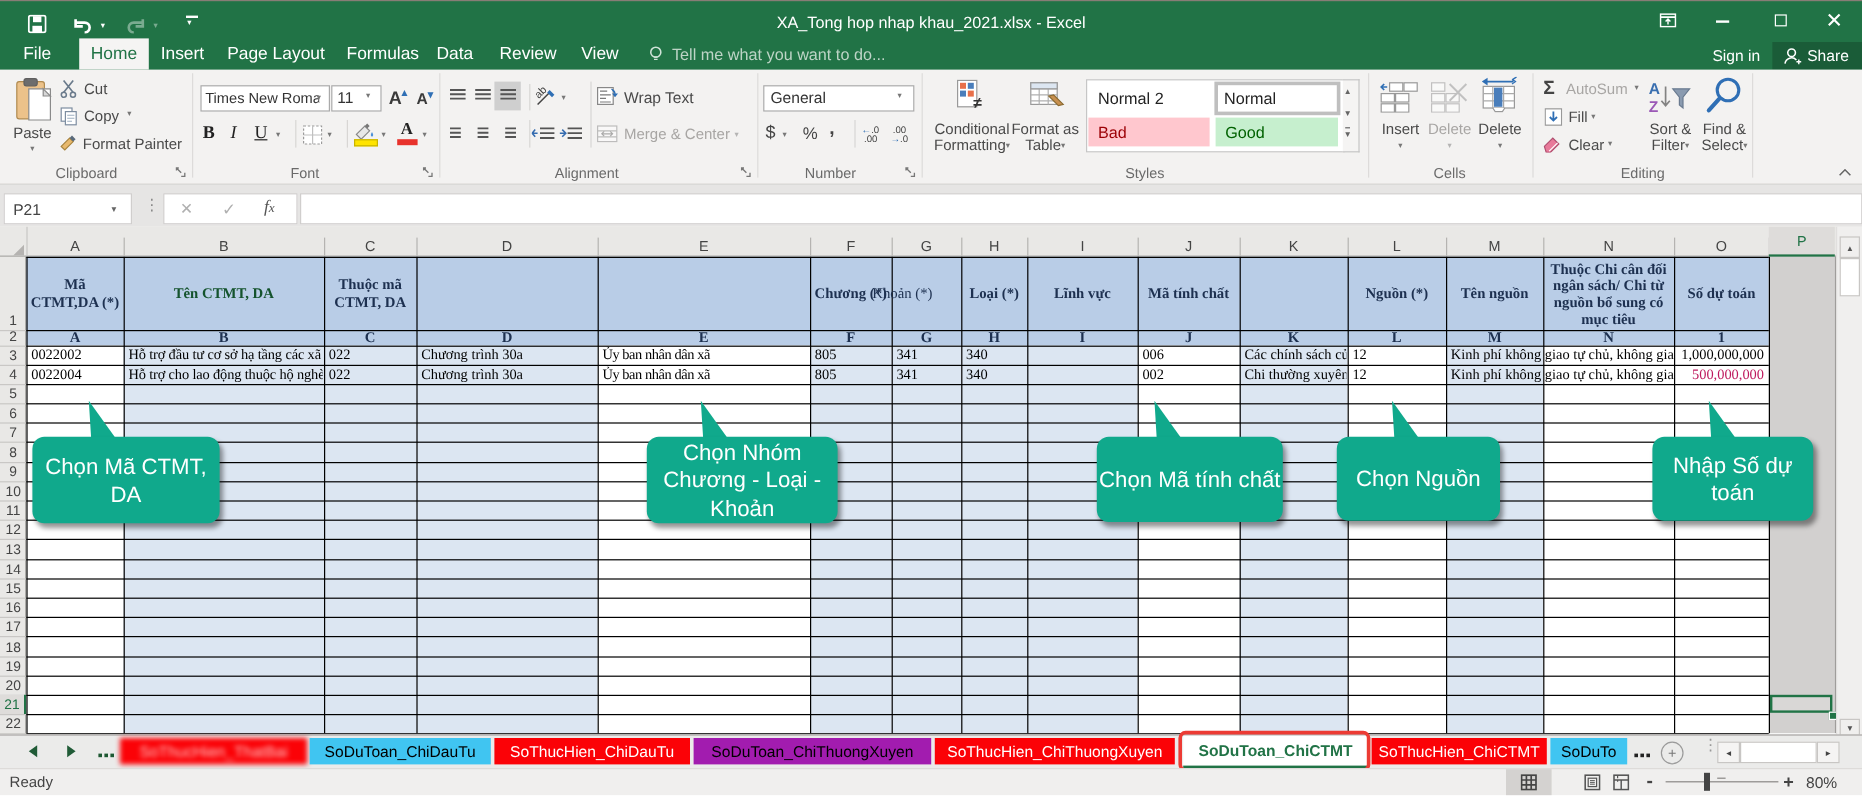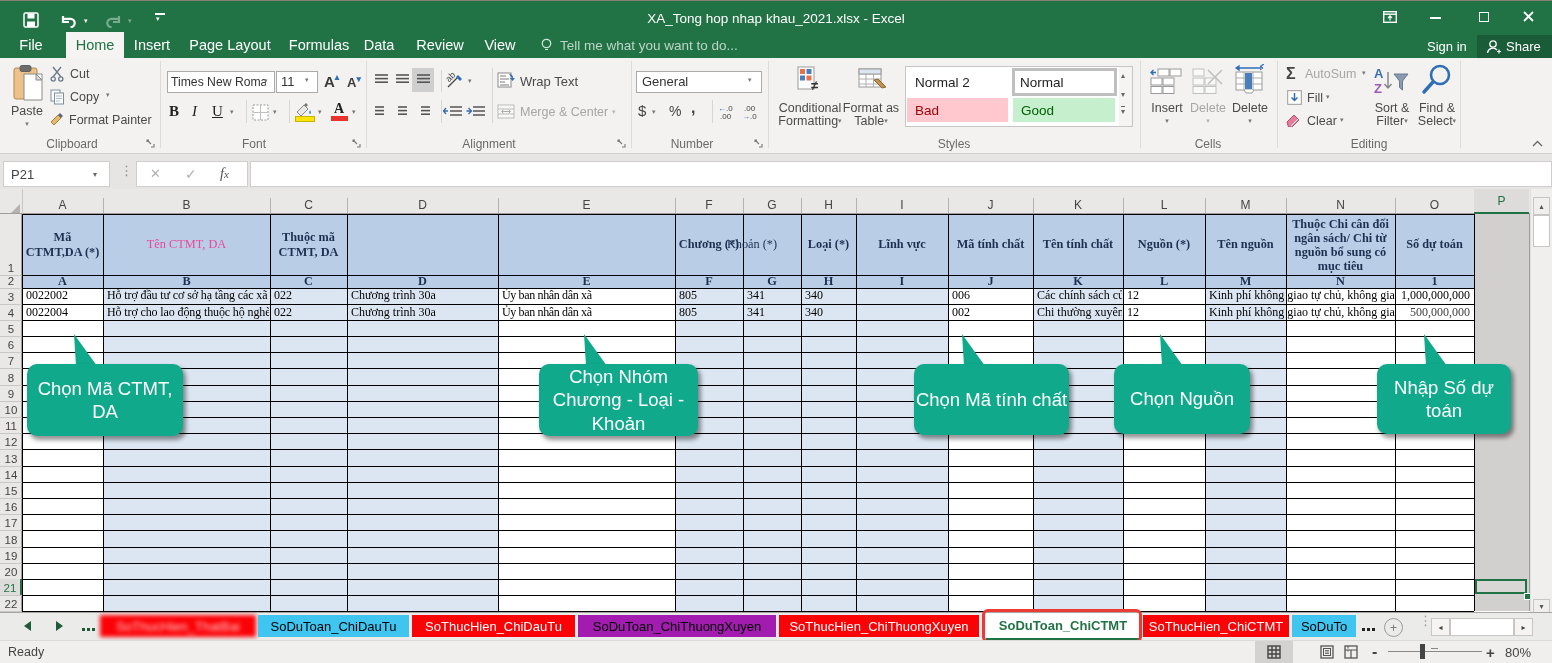--- a/index.html
+++ b/index.html
@@ -463,28 +463,27 @@
 <div class="a" style="left:801px;top:214px;width:1px;height:397.4px;background:#000"></div>
 <div class="a" style="left:856px;top:214px;width:1px;height:397.4px;background:#000"></div>
 <div class="a" style="left:948px;top:214px;width:1px;height:397.4px;background:#000"></div>
 <div class="a" style="left:1033px;top:214px;width:1px;height:397.4px;background:#000"></div>
 <div class="a" style="left:1123px;top:214px;width:1px;height:397.4px;background:#000"></div>
 <div class="a" style="left:1205px;top:214px;width:1px;height:397.4px;background:#000"></div>
 <div class="a" style="left:1286px;top:214px;width:1px;height:397.4px;background:#000"></div>
 <div class="a" style="left:1395px;top:214px;width:1px;height:397.4px;background:#000"></div>
 <div class="a" style="left:1474px;top:214px;width:1px;height:397.4px;background:#000"></div>
 <div class="a ct serif" style="left:23px;top:215px;width:79px;height:59px;font-weight:bold;font-size:12.3px;line-height:15px;color:#1d3050">Mã<br>CTMT,DA (*)</div>
-<div class="a ct serif" style="left:104px;top:215px;width:165px;height:59px;font-weight:normal;font-size:12.3px;line-height:15px;color:#ec4899">Tên CTMT, DA</div>
+<div class="a ct serif" style="left:104px;top:215px;width:165px;height:59px;font-weight:bold;font-size:12.3px;line-height:15px;color:#14532d">Tên CTMT, DA</div>
 <div class="a ct serif" style="left:271px;top:215px;width:75px;height:59px;font-weight:bold;font-size:12.3px;line-height:15px;color:#1d3050">Thuộc mã<br>CTMT, DA</div>
 <div class="a ct serif" style="left:676px;top:215px;width:66px;height:59px;font-weight:bold;font-size:12.3px;line-height:15px;color:#1d3050">Chương (*)</div>
 <div class="a ct serif" style="left:724px;top:215px;width:56px;height:59px;font-weight:normal;font-size:12.3px;line-height:15px;color:#1d3050">Khoản (*)</div>
 <div class="a ct serif" style="left:802px;top:215px;width:53px;height:59px;font-weight:bold;font-size:12.3px;line-height:15px;color:#1d3050">Loại (*)</div>
 <div class="a ct serif" style="left:949px;top:215px;width:83px;height:59px;font-weight:bold;font-size:12.3px;line-height:15px;color:#1d3050">Mã tính chất</div>
 <div class="a ct serif" style="left:857px;top:215px;width:90px;height:59px;font-weight:bold;font-size:12.3px;line-height:15px;color:#1d3050">Lĩnh vực</div>
-<div class="a ct serif" style="left:1034px;top:215px;width:88px;height:59px;font-weight:bold;font-size:12.3px;line-height:15px;color:#1d3050">Tên tính chất</div>
 <div class="a ct serif" style="left:1124px;top:215px;width:80px;height:59px;font-weight:bold;font-size:12.3px;line-height:15px;color:#1d3050">Nguồn (*)</div>
 <div class="a ct serif" style="left:1206px;top:215px;width:79px;height:59px;font-weight:bold;font-size:12.3px;line-height:15px;color:#1d3050">Tên nguồn</div>
 <div class="a ct serif" style="left:1287px;top:215px;width:107px;height:59px;font-weight:bold;font-size:12.3px;line-height:14px;color:#1d3050">Thuộc Chi cân đối<br>ngân sách/ Chi từ<br>nguồn bổ sung có<br>mục tiêu</div>
 <div class="a ct serif" style="left:1396px;top:215px;width:77px;height:59px;font-weight:bold;font-size:12.3px;line-height:15px;color:#1d3050">Số dự toán</div>
 <div class="a ct serif" style="left:22px;top:276px;width:81px;height:11px;font-weight:bold;font-size:12.3px;color:#1d3050">A</div>
 <div class="a ct serif" style="left:103px;top:276px;width:167px;height:11px;font-weight:bold;font-size:12.3px;color:#1d3050">B</div>
 <div class="a ct serif" style="left:270px;top:276px;width:77px;height:11px;font-weight:bold;font-size:12.3px;color:#1d3050">C</div>
 <div class="a ct serif" style="left:347px;top:276px;width:151px;height:11px;font-weight:bold;font-size:12.3px;color:#1d3050">D</div>
 <div class="a ct serif" style="left:498px;top:276px;width:177px;height:11px;font-weight:bold;font-size:12.3px;color:#1d3050">E</div>
 <div class="a ct serif" style="left:675px;top:276px;width:68px;height:11px;font-weight:bold;font-size:12.3px;color:#1d3050">F</div>
@@ -515,21 +514,21 @@
 <div class="a serif nw" style="left:805px;top:305.0px;width:50px;height:15px;font-size:12px;color:#000;line-height:15px">340</div>
 <div class="a serif nw" style="left:952px;top:288.0px;width:80px;height:15px;font-size:12px;color:#000;line-height:15px">006</div>
 <div class="a serif nw" style="left:952px;top:305.0px;width:80px;height:15px;font-size:12px;color:#000;line-height:15px">002</div>
 <div class="a serif nw" style="left:1037px;top:288.0px;width:85px;height:15px;font-size:12px;color:#000;line-height:15px">Các chính sách của</div>
 <div class="a serif nw" style="left:1037px;top:305.0px;width:85px;height:15px;font-size:12px;color:#000;line-height:15px">Chi thường xuyên</div>
 <div class="a serif nw" style="left:1127px;top:288.0px;width:77px;height:15px;font-size:12px;color:#000;line-height:15px">12</div>
 <div class="a serif nw" style="left:1127px;top:305.0px;width:77px;height:15px;font-size:12px;color:#000;line-height:15px">12</div>
 <div class="a serif nw" style="left:1209px;top:288.0px;width:186px;height:15px;font-size:12px;color:#000;line-height:15px">Kinh phí không giao tự chủ, không giao</div>
 <div class="a serif nw" style="left:1209px;top:305.0px;width:186px;height:15px;font-size:12px;color:#000;line-height:15px">Kinh phí không giao tự chủ, không giao</div>
 <div class="a serif nw" style="left:1395px;top:288.0px;width:75px;height:15px;text-align:right;font-size:12px;color:#000;line-height:15px">1,000,000,000</div>
-<div class="a serif nw" style="left:1395px;top:305.0px;width:75px;height:15px;text-align:right;font-size:12px;color:#404040;line-height:15px">500,000,000</div>
+<div class="a serif nw" style="left:1395px;top:305.0px;width:75px;height:15px;text-align:right;font-size:12px;color:#be185d;line-height:15px">500,000,000</div>
 <div class="a" style="left:1475px;top:579.0px;width:52px;height:15px;background:#d9d7d6;border:2px solid #217346;box-sizing:border-box"></div>
 <div class="a" style="left:1524px;top:593.0px;width:5px;height:5px;background:#217346;border:1px solid #fff"></div>
 <div class="a" style="left:1530px;top:189px;width:22px;height:423px;background:#f0efee;border-left:1px solid #e1dfde;box-sizing:border-box"></div>
 <div class="a ct" style="left:1533px;top:197px;width:15px;height:16px;background:#f0efee;border:1px solid #c8c6c4;font-size:8px;color:#555">▴</div>
 <div class="a" style="left:1533px;top:215px;width:15px;height:30px;background:#fff;border:1px solid #c8c6c4"></div>
 <div class="a ct" style="left:1533px;top:599px;width:15px;height:13px;background:#f0efee;border:1px solid #c8c6c4;font-size:8px;color:#555">▾</div>
 <svg class="a" style="left:73px;top:333px" width="26" height="33" viewBox="0 0 26 33">
 <polygon points="1,1 3,33 24,33" fill="#10a98c"></polygon>
     </svg>
 <div class="a ct" style="left:27px;top:364px;width:156px;height:72px;background:#10a98c;border-radius:10px;box-shadow:2.5px 3.5px 4px rgba(0,0,0,0.42);color:#fff;font-size:18.5px;line-height:23.5px;white-space:nowrap;">Chọn Mã CTMT,<br>DA</div>

